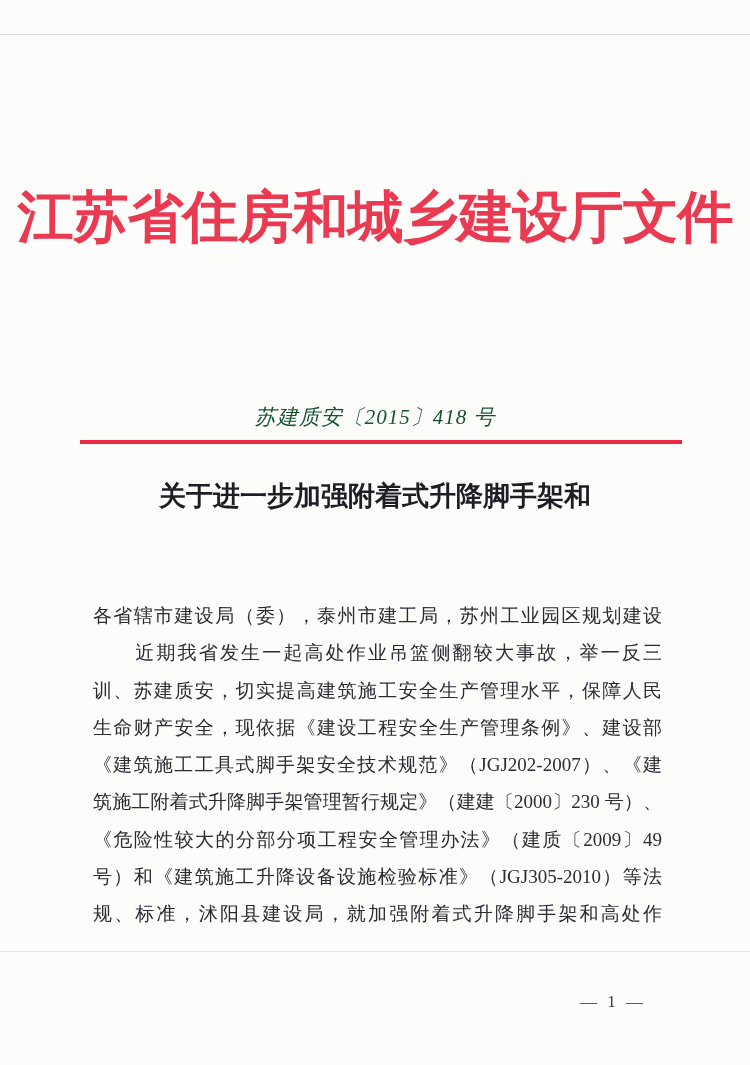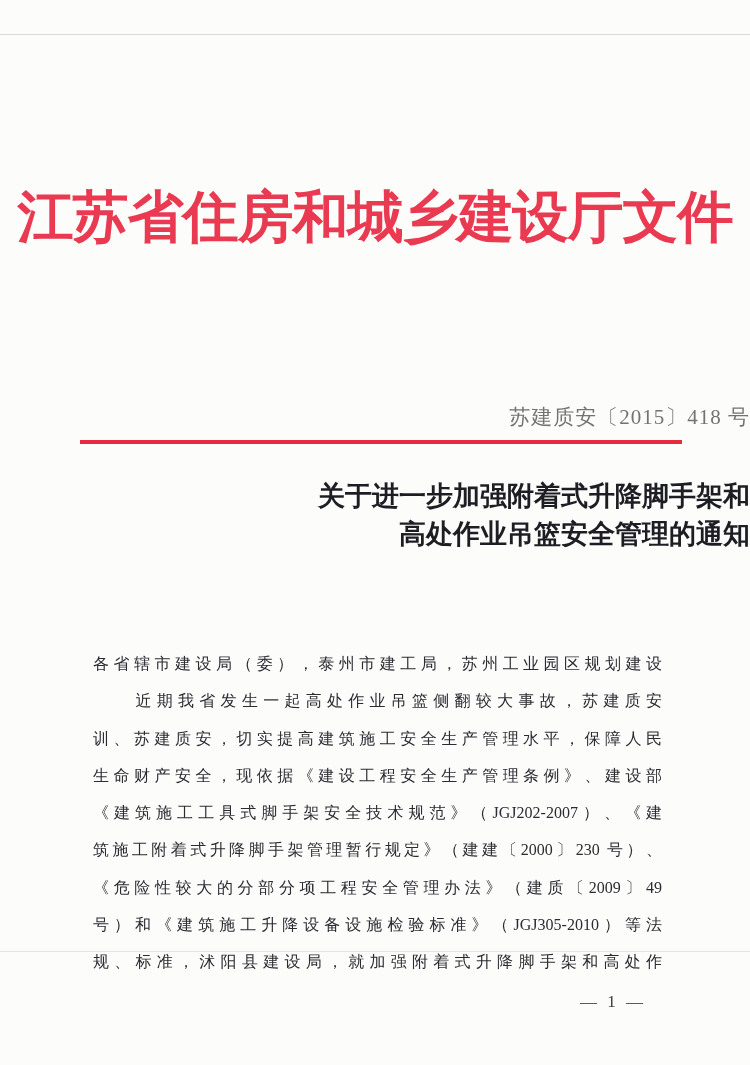--- a/index.html
+++ b/index.html
@@ -36,48 +36,48 @@
     font-weight: 900;
     color: #ea3a52;
     letter-spacing: -1px;
     line-height: 72px;
     white-space: nowrap;
   }
   .doc-number {
     position: absolute;
     top: 403px; left: 0;
     width: 750px;
-    text-align: right;
+    text-align: center;
     font-size: 21px;
-    color: #737373;
+    color: #14532d;
     letter-spacing: 1px;
+    font-style: italic;
   }
   .red-divider {
     position: absolute;
     top: 440px; left: 80px;
     width: 602px; height: 4px;
     background: #e8293f;
   }
   .notice-title {
     position: absolute;
     top: 477px; left: 0;
     width: 750px;
-    text-align: right;
+    text-align: center;
     font-size: 27px;
     font-weight: 700;
     color: #1d1d24;
     line-height: 38px;
   }
   .body-text {
     position: absolute;
     top: 597px; left: 93px;
     width: 569px;
-    font-size: 16px;
+    font-size: 19px;
     color: #2b2b33;
-    margin-top: 48px;
   }
   .body-line {
     height: 37.3px;
     line-height: 37.3px;
     text-align: justify;
     text-align-last: justify;
     overflow: hidden;
   }
   .page-number {
     position: absolute;
@@ -96,26 +96,25 @@
   <div class="scan-line-top"></div>
 
   <div class="letterhead">江苏省住房和城乡建设厅文件</div>
 
   <div class="doc-number">苏建质安〔2015〕418 号</div>
 
   <div class="red-divider"></div>
 
   <div class="notice-title">
     <div>关于进一步加强附着式升降脚手架和</div>
-    <div>高处作业吊篮安全管理的通知</div>
   </div>
 
   <div class="body-text">
     <div class="body-line">各省辖市建设局（委），泰州市建工局，苏州工业园区规划建设</div>
-    <div class="body-line">　　近期我省发生一起高处作业吊篮侧翻较大事故，苏建质安</div>
+    <div class="body-line">　　近期我省发生一起高处作业吊篮侧翻较大事故，举一反三</div>
     <div class="body-line">训、苏建质安，切实提高建筑施工安全生产管理水平，保障人民</div>
     <div class="body-line">生命财产安全，现依据《建设工程安全生产管理条例》、建设部</div>
     <div class="body-line">《建筑施工工具式脚手架安全技术规范》（JGJ202-2007）、《建</div>
     <div class="body-line">筑施工附着式升降脚手架管理暂行规定》（建建〔2000〕230 号）、</div>
     <div class="body-line">《危险性较大的分部分项工程安全管理办法》（建质〔2009〕49</div>
     <div class="body-line">号）和《建筑施工升降设备设施检验标准》（JGJ305-2010）等法</div>
     <div class="body-line">规、标准，沭阳县建设局，就加强附着式升降脚手架和高处作</div>
   </div>
 
   <div class="scan-line-bottom"></div>

